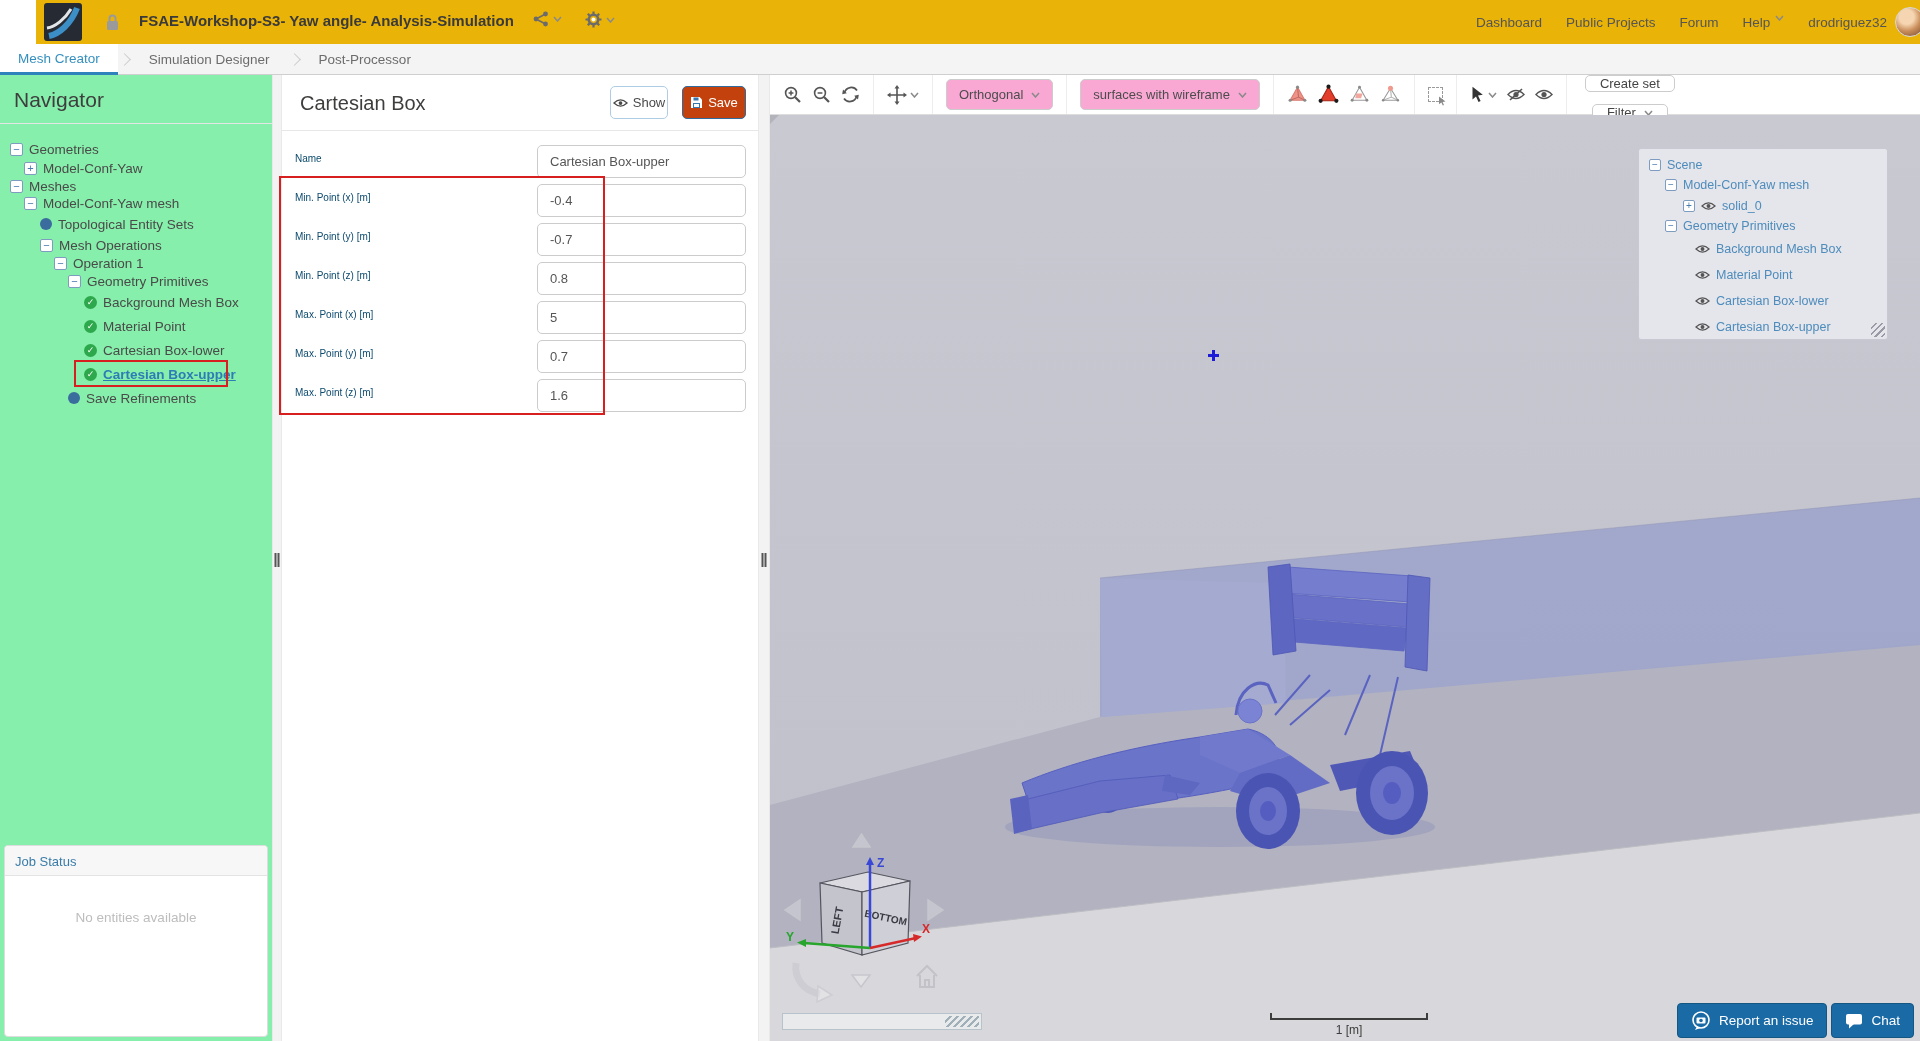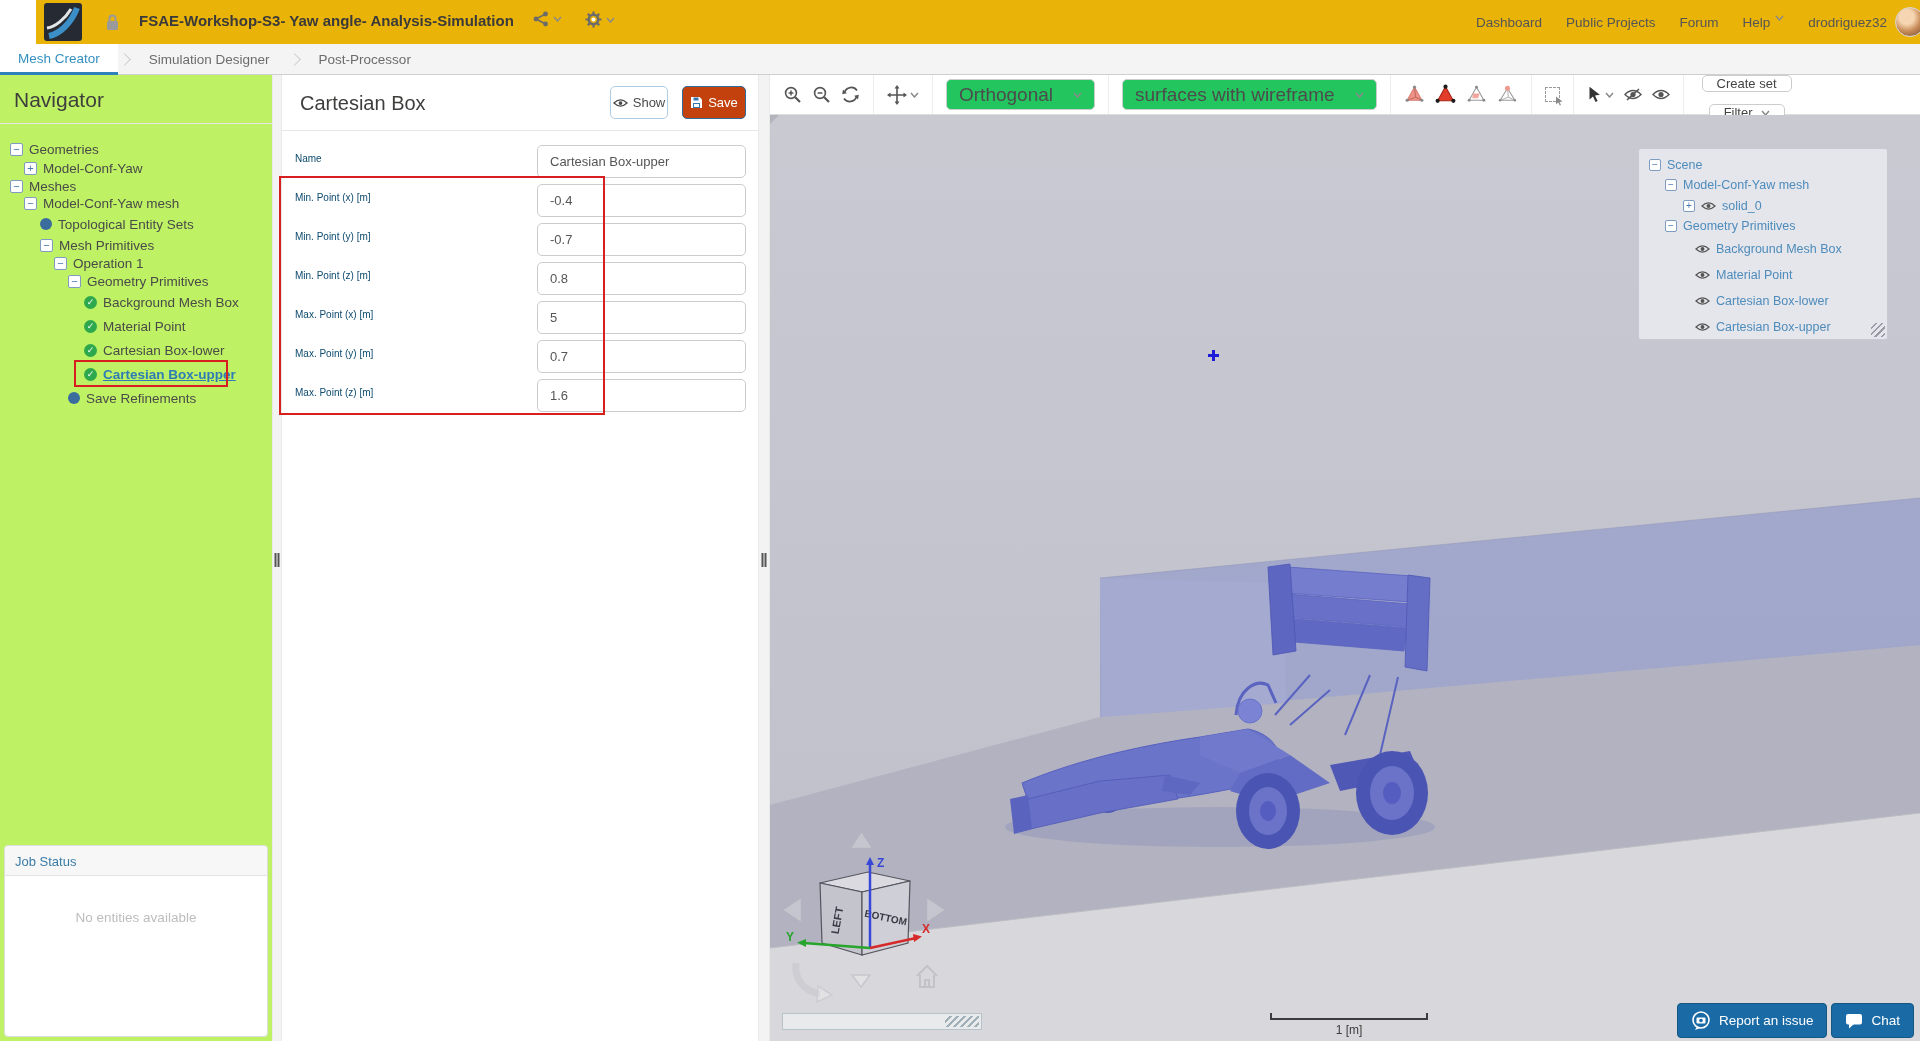--- a/index.html
+++ b/index.html
@@ -24,21 +24,21 @@
 
   
   #tabbar { position:absolute; top:44px; left:0; width:1920px; height:31px; background:#f4f4f4;
     border-bottom:1px solid #cfcfcf; display:flex; align-items:stretch; }
   .tab { display:flex; align-items:center; padding:0 18px; font-size:13.5px; color:#6c6c6c; cursor:pointer; position:relative; }
   .tab.active { background:#fff; color:#3590c0; border-bottom:3px solid #2e83bd; margin-bottom:-1px; }
   .tab-sep { width:9px; height:9px; border-top:1px solid #ccc; border-right:1px solid #ccc;
     transform:rotate(45deg); align-self:center; margin:0 2px; }
 
   
-  #navigator { position:absolute; top:75px; left:0; width:272px; height:966px; background:#bef264; }
+  #navigator { position:absolute; top:75px; left:0; width:272px; height:966px; background:#86efac; }
   #nav-heading { font-size:21px; color:#3e3e3d; padding:13px 0 11px 14px; border-bottom:1px solid #e5e5e5; }
   .trow { position:absolute; height:20px; display:flex; align-items:center; gap:6px; font-size:13.5px; white-space:nowrap; cursor:pointer; }
   .exp { width:13px; height:13px; border:1px solid #7e9cc0; border-radius:2px; background:#fff; color:#4a7bb0;
     font-size:11px; line-height:10px; text-align:center; flex:0 0 13px; }
   .bdot { width:12px; height:12px; border-radius:50%; background:#3a6d9e; flex:0 0 12px; }
   .chk { width:13px; height:13px; border-radius:50%; background:#2ea84c; color:#fff; font-size:9px;
     line-height:13px; text-align:center; font-weight:bold; flex:0 0 13px; }
   .tlab.sel { color:#2d7cb5; font-weight:bold; text-decoration:underline; }
   #tree-red-box { position:absolute; left:74px; top:285px; width:154px; height:27px; border:2px solid #d81f1f; pointer-events:none; }
 
@@ -68,22 +68,22 @@
     padding-left:12px; font-size:13px; color:#555; font-family:"Liberation Sans",sans-serif; background:#fff; outline:none; }
   #form-red-box { position:absolute; left:279px; top:176px; width:326px; height:239px; border:2px solid #d81f1f; z-index:6; pointer-events:none; }
 
   
   #viewport { position:absolute; top:75px; left:770px; width:1150px; height:966px; background:#fff; }
   #vtoolbar { position:absolute; top:0; left:0; width:1150px; height:40px; background:#fff; border-bottom:1px solid #ddd;
     display:flex; align-items:stretch; }
   .tgroup { display:flex; align-items:center; gap:10px; padding:0 13px; border-right:1px solid #ededed; }
   .tgroup.noline { border-right:none;flex-direction:column; }
   .ibtn { display:flex; align-items:center; gap:3px; cursor:pointer; }
-  .drop { height:31px; border:1px solid #ccc; border-radius:5px; background:#22c55e; color:#4c4c4c; font-size:19px;
-    display:flex; align-items:center; gap:20px; padding:0 12px; cursor:pointer; }
+  .drop { height:31px; border:1px solid #ccc; border-radius:5px; background:#f9a8d4; color:#4c4c4c; font-size:13px;
+    display:flex; align-items:center; gap:8px; padding:0 12px; cursor:pointer; }
   .pushbtn { height:32px; border:1px solid #ccc; border-radius:5px; background:#fff; color:#444; font-size:13px;
     display:flex; align-items:center; gap:8px; padding:0 14px; cursor:pointer; }
   .marquee { width:15px; height:15px; border:1.5px dashed #9a9a9a; position:relative; }
   .marquee svg { position:absolute; right:-5px; bottom:-5px; }
 
   #canvas { position:absolute; top:40px; left:0; width:1150px; height:926px;
     background:linear-gradient(#c9c9d2, #bfbfca); overflow:hidden; }
   #scene-svg { position:absolute; top:0; left:0; }
   #corner-grip { position:absolute; top:0; left:0; width:0; height:0;
     border-top:9px solid #aeaeb6; border-right:9px solid transparent; opacity:.8; }
@@ -204,21 +204,21 @@
   <div class="trow" style="top:118px;left:24px">
     <span class="exp">−</span>
     <span class="tlab">Model-Conf-Yaw mesh</span>
   </div>
   <div class="trow" style="top:139px;left:40px">
     <span class="bdot"></span>
     <span class="tlab">Topological Entity Sets</span>
   </div>
   <div class="trow" style="top:160px;left:40px">
     <span class="exp">−</span>
-    <span class="tlab">Mesh Primitives</span>
+    <span class="tlab">Mesh Operations</span>
   </div>
   <div class="trow" style="top:178px;left:54px">
     <span class="exp">−</span>
     <span class="tlab">Operation 1</span>
   </div>
   <div class="trow" style="top:196px;left:68px">
     <span class="exp">−</span>
     <span class="tlab">Geometry Primitives</span>
   </div>
   <div class="trow" style="top:217px;left:84px">

